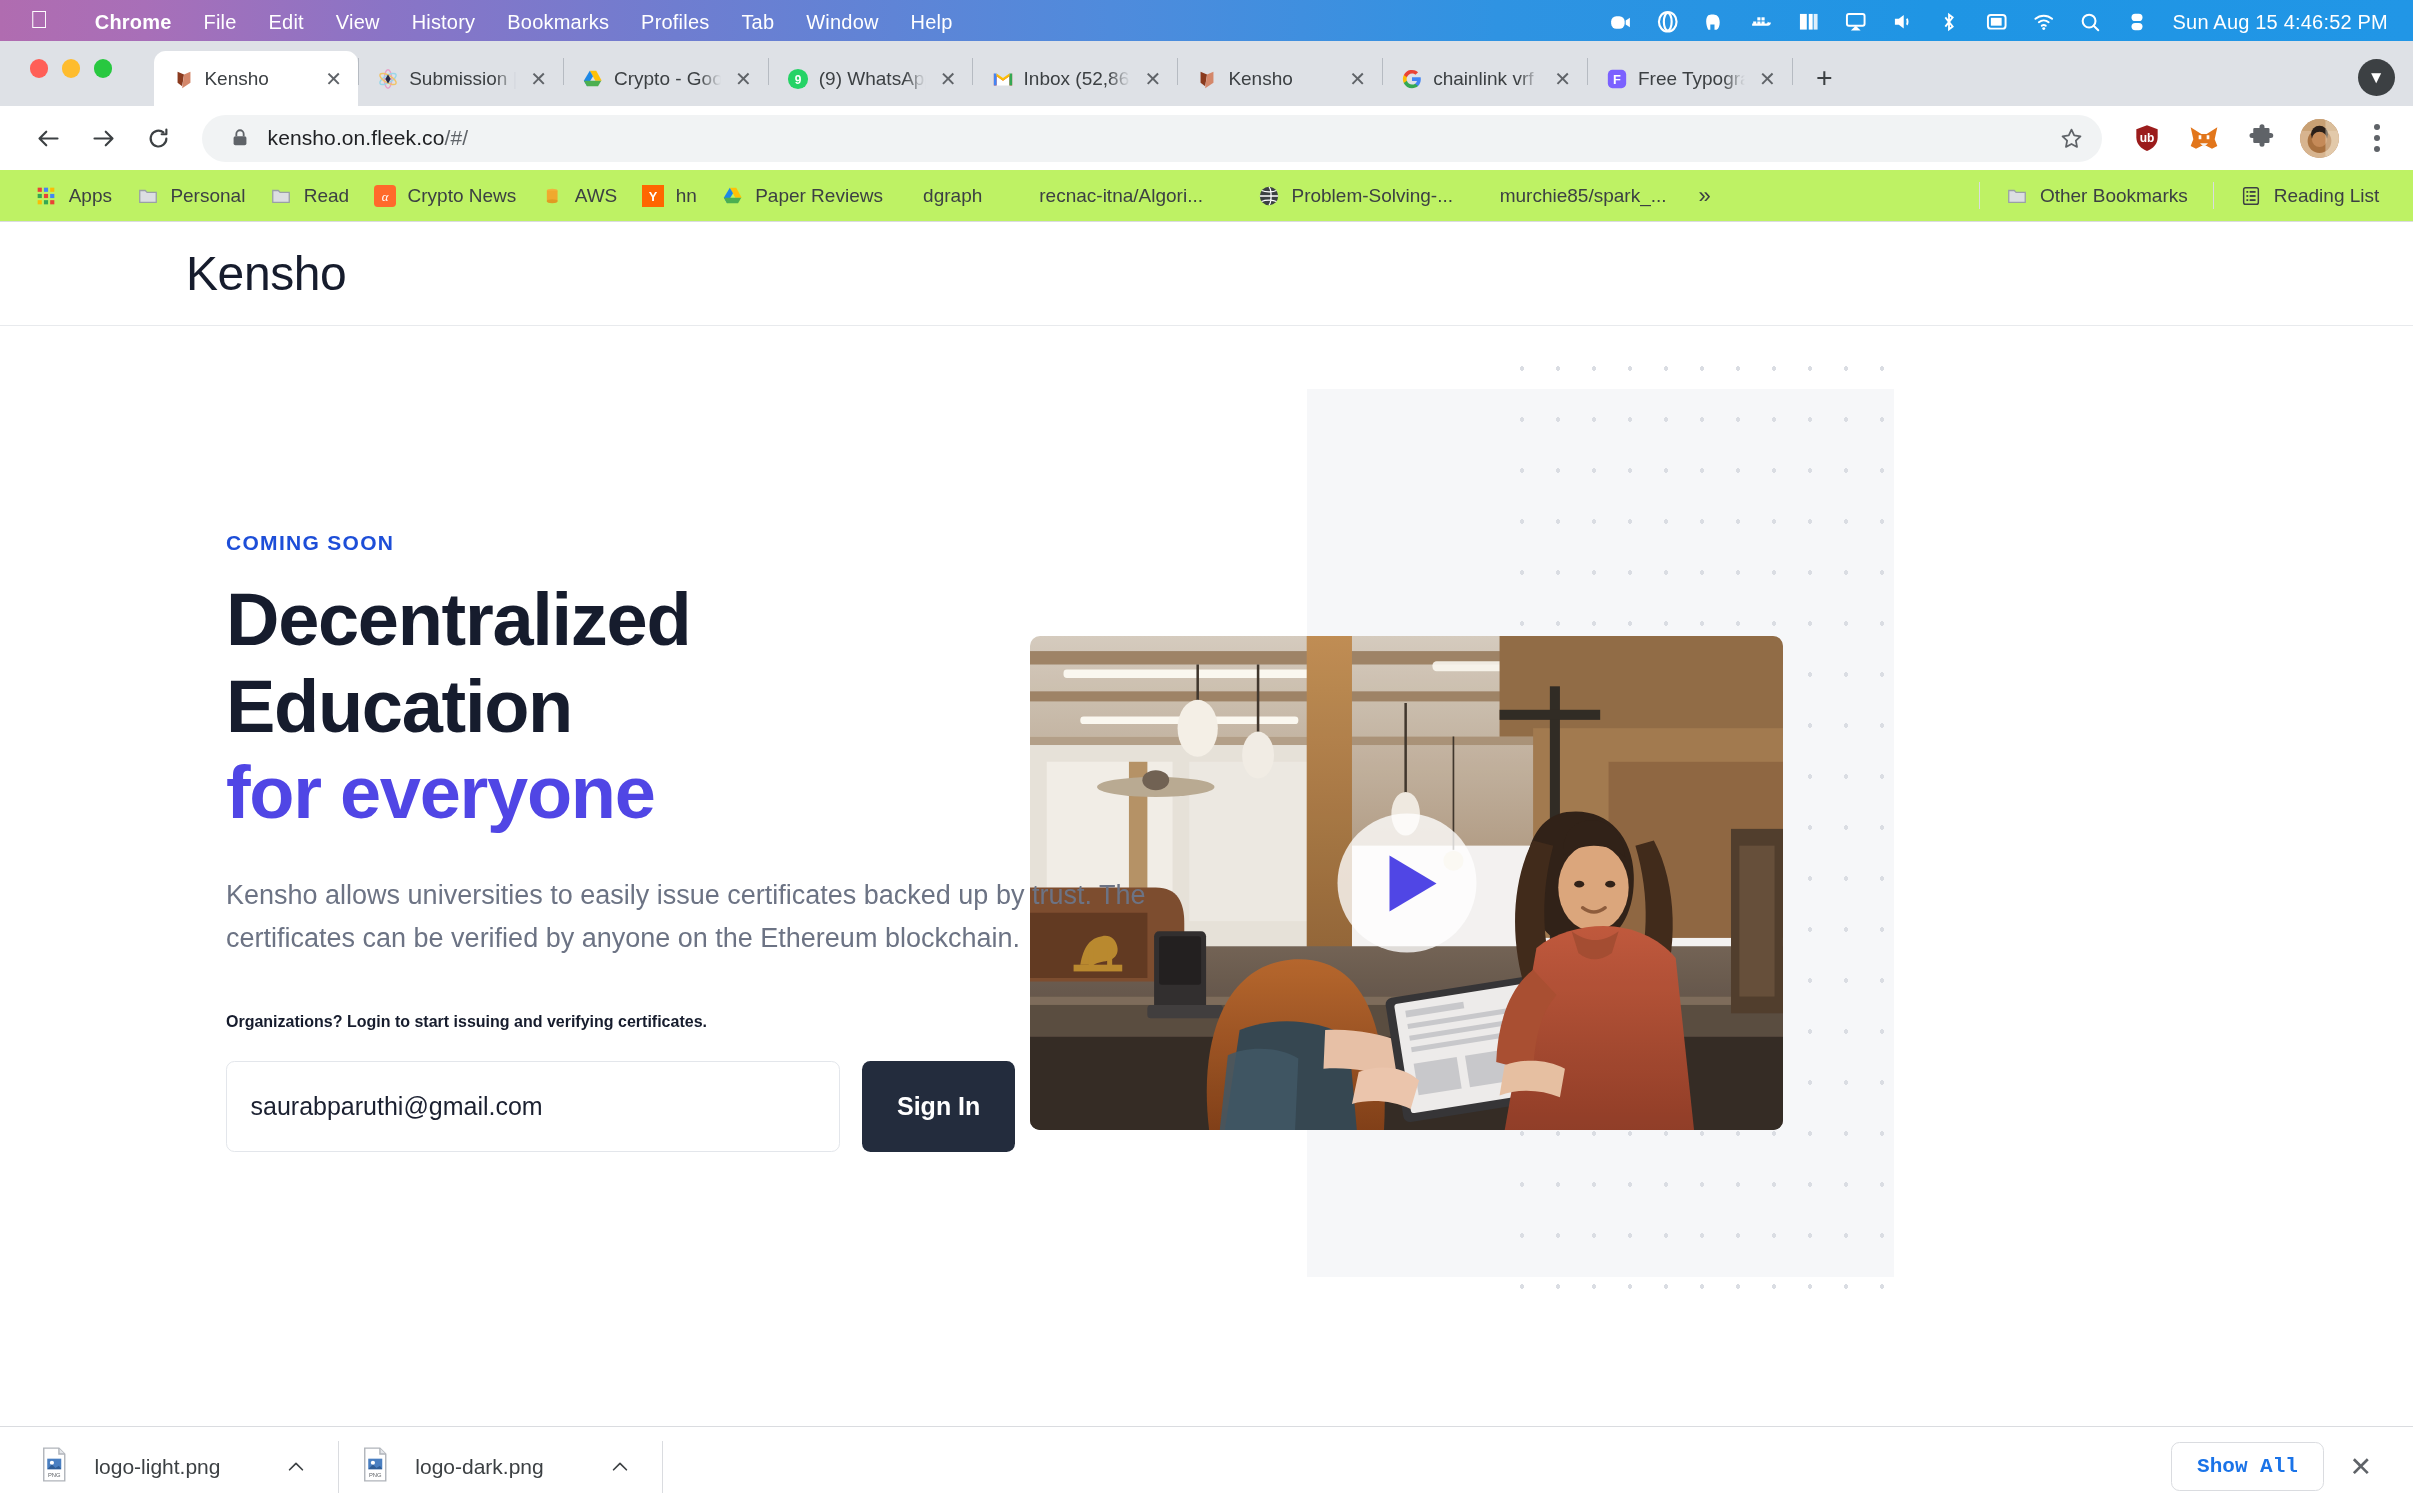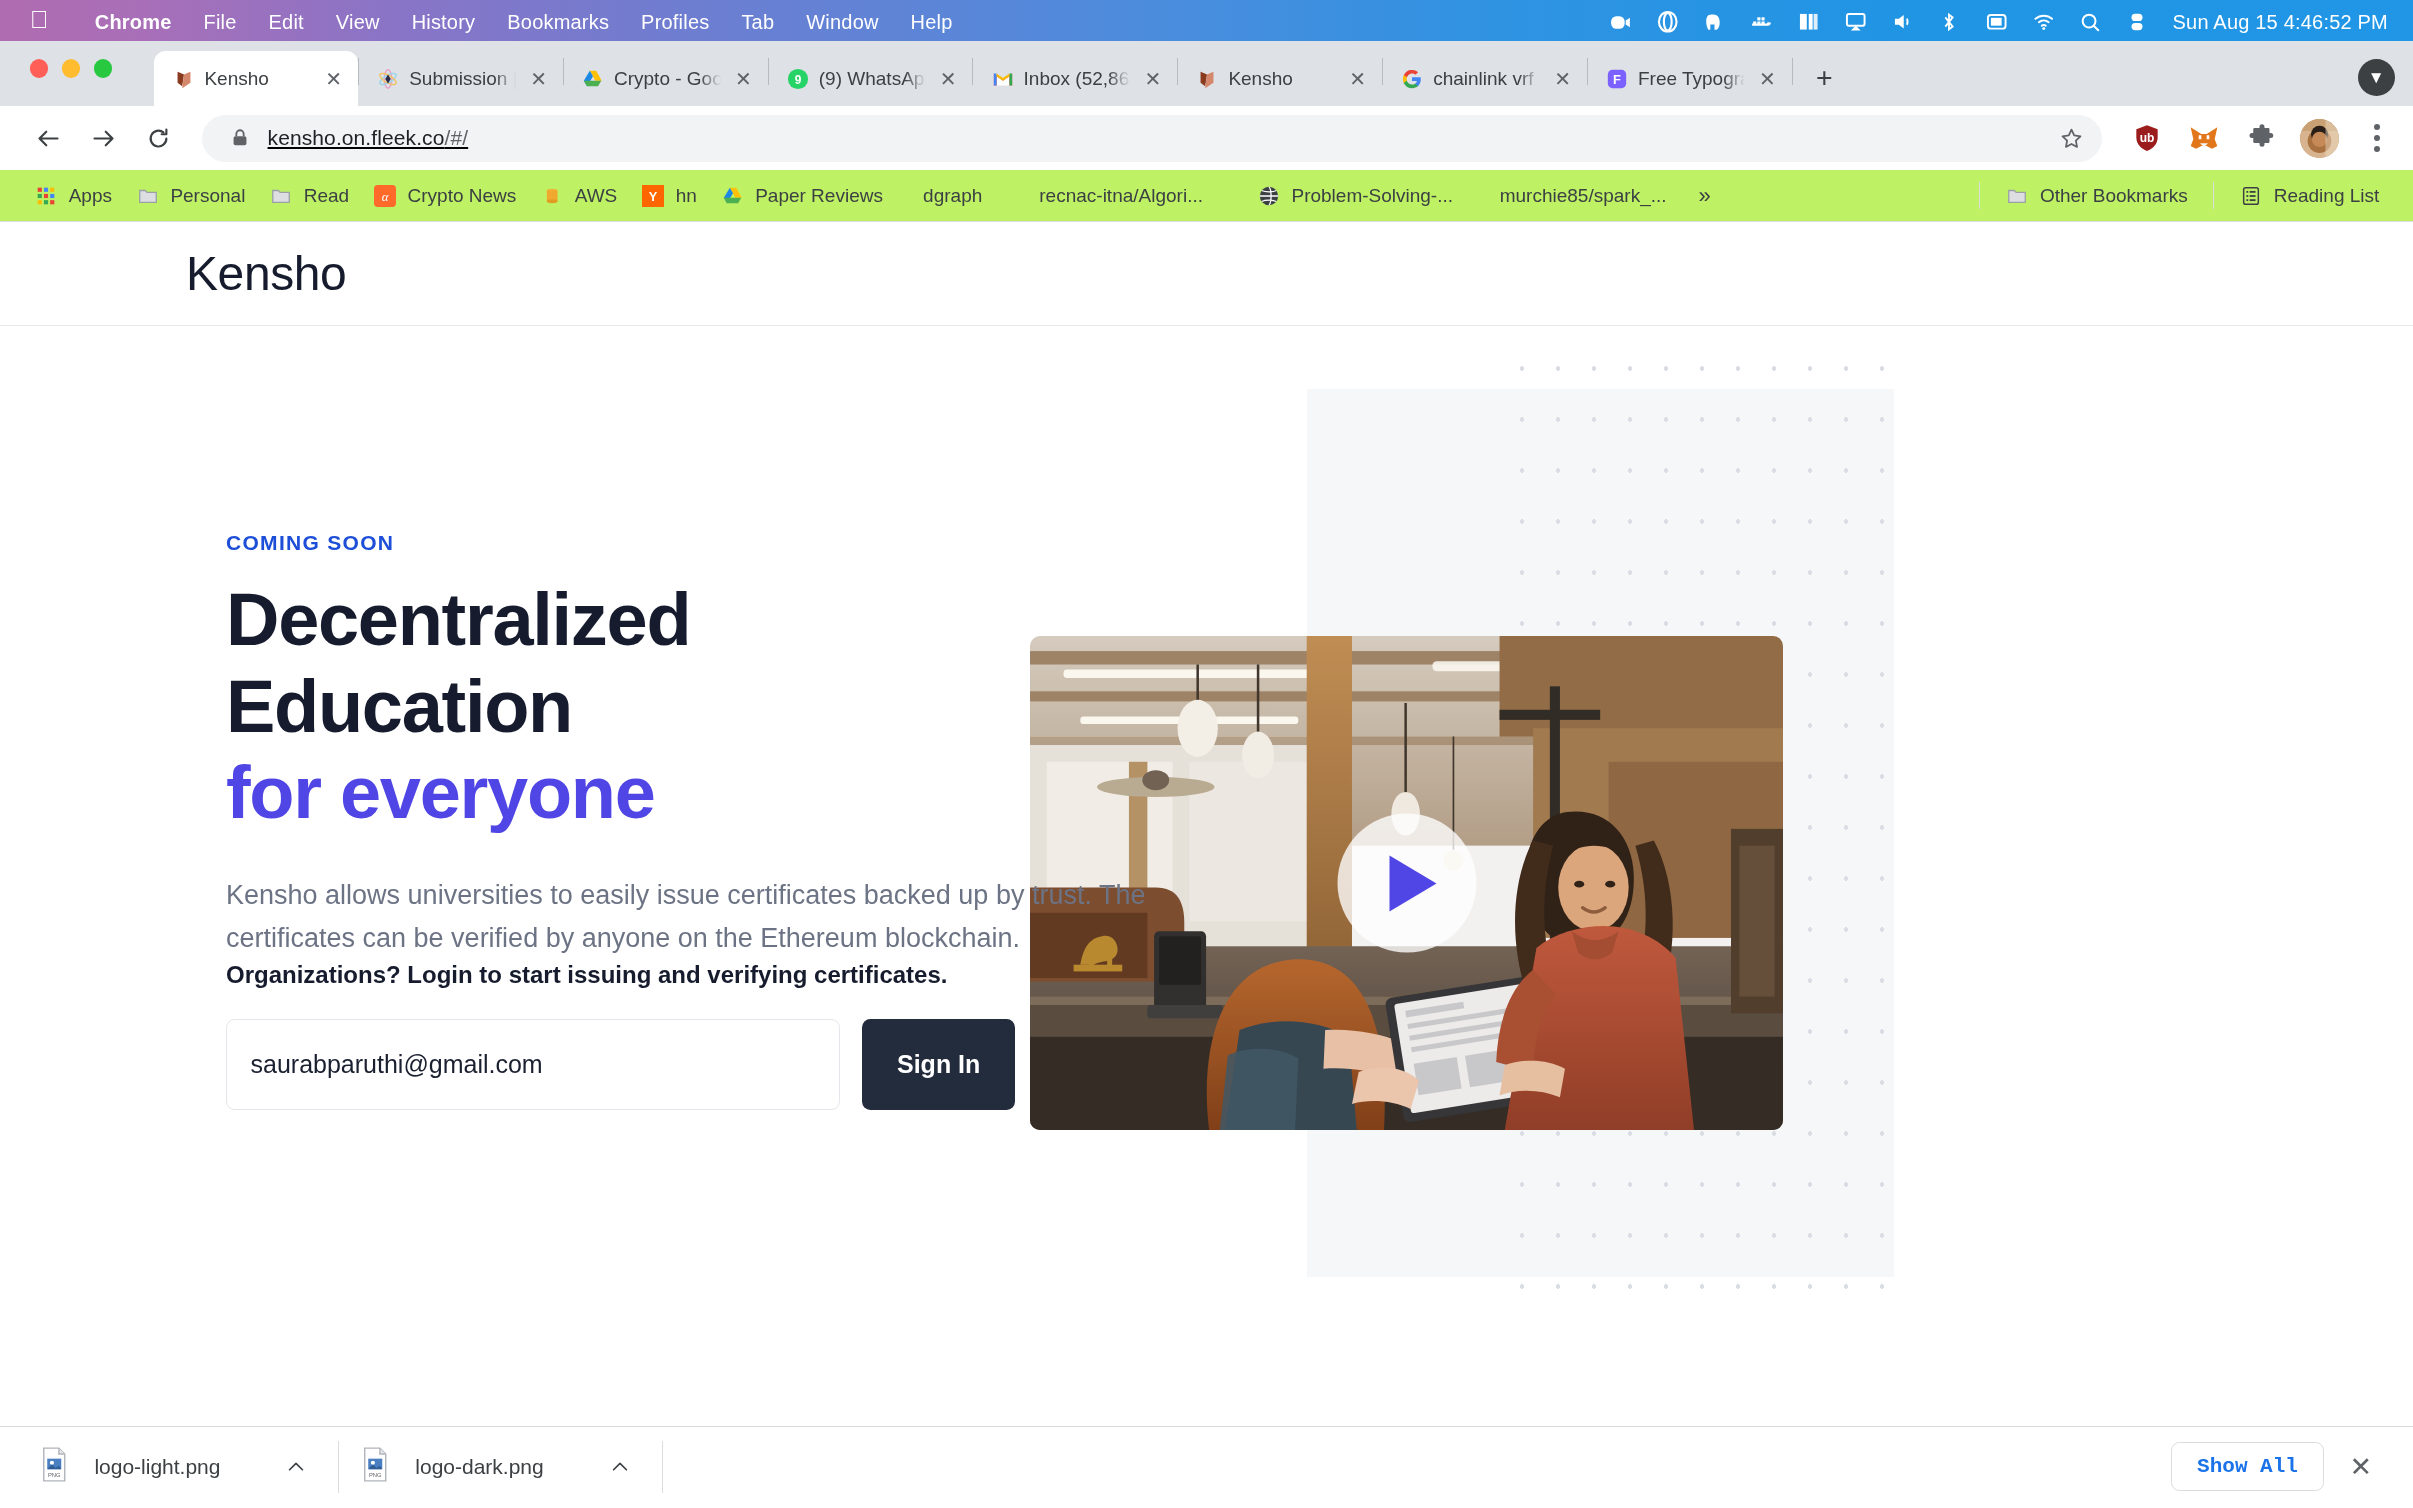--- a/index.html
+++ b/index.html
@@ -54,21 +54,21 @@
   .tab-sep { width: 0.8px; height: 27px; background: #b6bbc2; align-self: center; margin-bottom: 13.4px; }
   .newtab { width: 47px; height: 47px; display:flex; align-items:center; justify-content:center; font-size: 28.5px; color:#3c4043; margin-left: 8.4px; margin-bottom: 5px;}
   .tabstrip-right { margin-left: auto; display:flex; align-items:center; padding-right: 18.4px; margin-bottom: 10px;}
   .win-chevron { width: 37px; height: 37px; border-radius: 50%; background:#3c4043; display:flex;align-items:center;justify-content:center;color:#fff;font-size:17px;}
 
   
   .toolbar { height: 64px; background: #fff; display: flex; align-items: center; padding: 0 22px; gap: 3.4px; }
   .nav-btn { width: 52px; height: 52px; display:flex;align-items:center;justify-content:center; color:#3c4043; }
   .omnibox {
     flex: 1; height: 47px; background: #f1f3f4; border-radius: 23.5px;
-    display: flex; align-items: center; padding: 0 18.4px 0 27px; margin: 0 13.4px; text-decoration: underline;
+    display: flex; align-items: center; padding: 0 18.4px 0 27px; margin: 0 13.4px;
   }
   .lock { margin-right: 17px; display:flex; }
   .url { font-size: 21px; color: #202124; letter-spacing: 0.1px; }
   .url .dim { color: #5f6368; }
   .star { margin-left: auto; display:flex; }
   .ext-icons { display: flex; align-items: center; gap: 18.4px; padding-left: 8.4px;}
   .ext { width: 39px; height: 39px; display:flex;align-items:center;justify-content:center; }
   .avatar-img { width: 39px; height:39px; border-radius:50%; overflow:hidden; background:#c49a72; }
   .kebab { width: 34px; display:flex; flex-direction:column; align-items:center; gap:5px; padding-left:6.7px;}
   .kebab i { width: 5.9px; height:5.9px; border-radius:50%; background:#5f6368; display:block;}
@@ -86,21 +86,21 @@
   .page { position: relative; background: #fff; height: 1217px; overflow: hidden; }
   .site-header { height: 104px; border-bottom: 0.8px solid #e8eaed; display: flex; align-items: center; padding-left: 186px; }
   .brand { font-size: 48px; color: #161c2d; letter-spacing: -0.4px; font-weight: 400; }
 
   .hero { position: relative; display: flex; padding: 0; height: 1113px; }
   .hero-left { width: 1307px; padding: 205px 0 0 226px; position: relative; z-index: 3;}
   .eyebrow { font-size: 21px; font-weight: bold; letter-spacing: 1.3px; color: #1d4ed8; margin-bottom: 22px; }
   .headline { font-size: 74px; line-height: 1.17; font-weight: bold; color: #161c2d; letter-spacing: -1.3px; }
   .headline .accent { color: #5046e5; }
   .lede { margin-top: 37px; font-size: 27px; line-height: 1.62; color: #6c7384; max-width: 939px; }
-  .cta-note { font-size: 24px; font-weight: bold; color: #161c2d; }
+  .cta-note { margin-top: 52px; font-size: 16px; font-weight: bold; color: #161c2d; }
   .signin-row { margin-top: 30px; display: flex; align-items: center; gap: 22px; }
   .email-field {
     width: 614px; height: 91px; border: 1.7px solid #e3e6eb; border-radius: 8.4px;
     background:#fff; font-size: 25px; color: #1b2030; padding: 0 23.5px;
     font-family: "Liberation Sans", sans-serif;
   }
   .signin-btn {
     height: 91px; padding: 0 35px; background: #232c3d; color:#fff;
     border: none; border-radius: 8.4px; font-size: 25px; font-weight: bold;
     font-family: "Liberation Sans", sans-serif; cursor: pointer;

